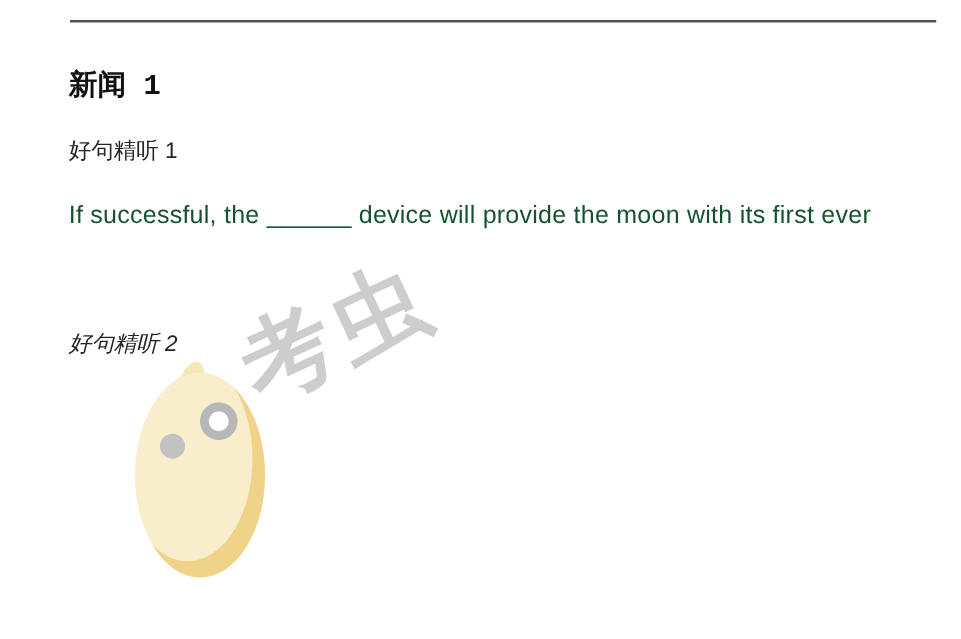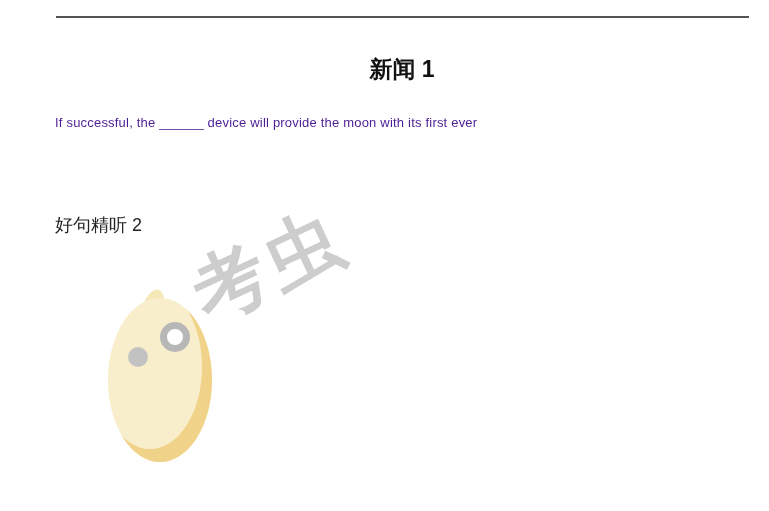--- a/index.html
+++ b/index.html
@@ -89,41 +89,43 @@
   .rule {
     margin: 16px 0 0 1px;
     border: none;
     border-top: 2px solid #545454;
   }
   .doc-title {
     margin: 39px 0 0 0;
     font-size: 23px;
     line-height: 24px;
     font-weight: bold;
-    text-align: center;
+    text-align: left;
     color: #111111;
+    font-family: Liberation Mono, monospace;
   }
   .section-label {
     margin-top: 28px;
     font-size: 18px;
     line-height: 22px;
     color: #252525;
   }
   .section-label.second {
     margin-top: 65px;
+    font-style: italic;
   }
   .lines {
     margin-top: 15px;
   }
   .sentence-line {
-    font-size: 13px;
+    font-size: 20px;
     line-height: 53px;
     letter-spacing: 0.2px;
     white-space: nowrap;
-    color: #4c1d95;
+    color: #14532d;
   }
 </style>
 </head>
 <body>
 
 <div class="watermark">
   <div class="mascot">
     <div class="mascot-flame"></div>
     <div class="mascot-body"></div>
     <div class="mascot-eye-donut"></div>
@@ -131,20 +133,21 @@
   </div>
   <div class="wm-text">考虫</div>
 </div>
 
 <div class="content">
   <hr class="rule">
 
   <div class="doc-title">新闻 1</div>
 
   <div>
+    <div class="section-label">好句精听 1</div>
     <div class="lines">
       <div class="sentence-line">If successful, the ______ device will provide the moon with its first ever</div>
     </div>
   </div>
 
   <div>
     <div class="section-label second">好句精听 2</div>
     <div class="lines">
     </div>
   </div>

